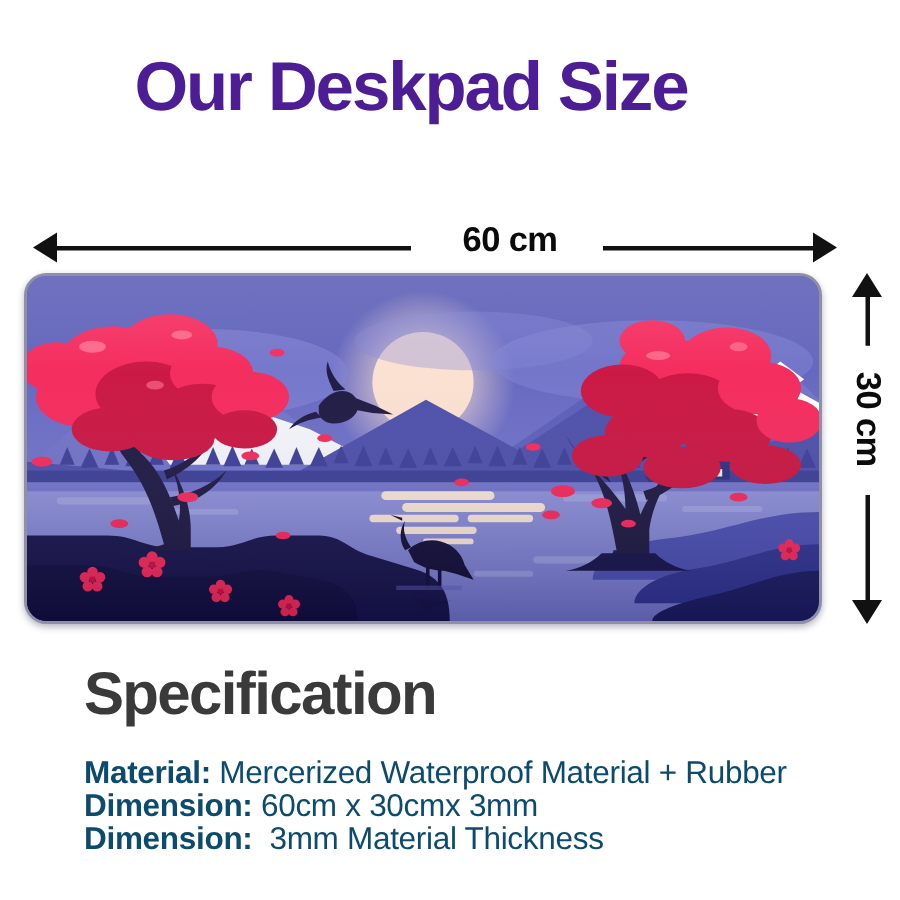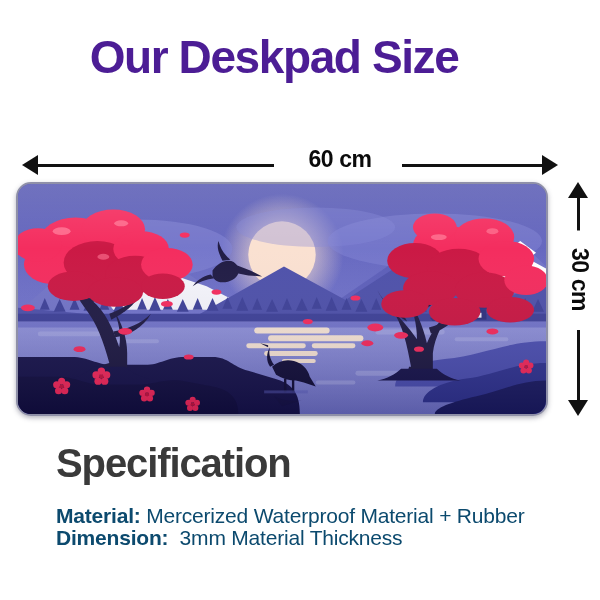--- a/index.html
+++ b/index.html
@@ -393,16 +393,17 @@
 
         <rect x="0" y="0" width="532" height="234" fill="url(#sheen)"></rect>
       </svg>
     </div>
   </div>
 
   <div class="spec-title">Specification</div>
 
   <div class="spec-list">
     <div class="spec-line"><b>Material:</b><span class="val"> Mercerized Waterproof Material + Rubber</span></div>
+    <div class="spec-line"><b>Dimension:</b><span class="val"> 60cm x 30cmx 3mm</span></div>
     <div class="spec-line"><b>Dimension:</b><span class="val">  3mm Material Thickness</span></div>
   </div>
 
 </div>
 
 </body></html>

